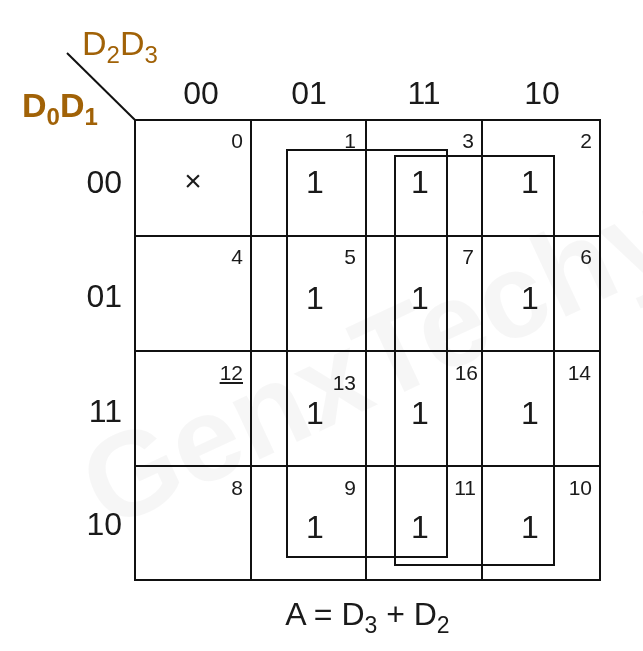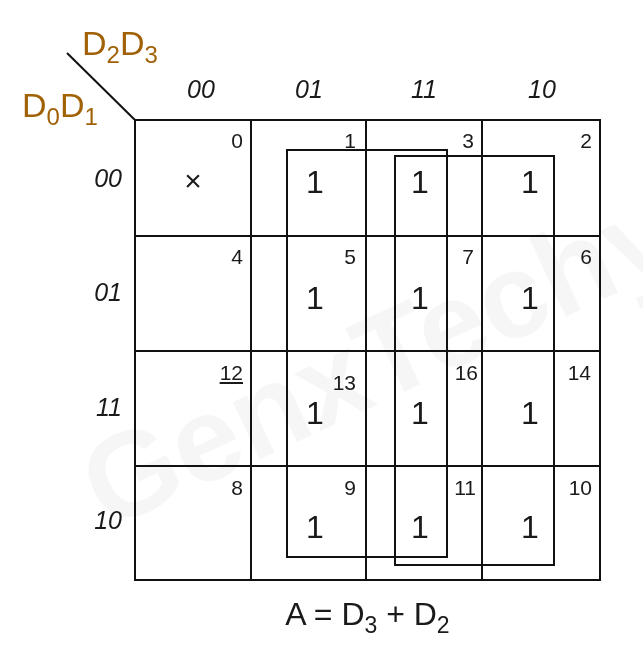--- a/index.html
+++ b/index.html
@@ -2,21 +2,21 @@
 <html><head>
   <meta charset="utf-8">
   <style>
     html, body { margin: 0; padding: 0; background: #ffffff; }
     body { width: 643px; height: 651px; position: relative; overflow: hidden;
            font-family: "Liberation Sans", sans-serif; color: #111; }
     .abs { position: absolute; }
     .kmap-svg { position: absolute; left: 0; top: 0; }
     .var-label { font-size: 34px; line-height: 1; color: #a16207; }
     .var-label sub { font-size: 24px; vertical-align: -8px; }
-    .col-head, .row-head { font-size: 25px; line-height: 1; color: #1a1a1a; font-style: italic; }
+    .col-head, .row-head { font-size: 32px; line-height: 1; color: #1a1a1a; }
     .col-head { text-align: center; width: 116px; }
     .row-head { text-align: right; width: 80px; }
     .minterm { font-size: 21px; line-height: 1; color: #1a1a1a; text-align: right; width: 40px; }
     .cell-val { font-size: 32px; line-height: 1; color: #1a1a1a; text-align: center; width: 40px; }
     .cell-dc { font-size: 30px; }
     .watermark { font-size: 120px; font-weight: bold; color: rgba(0,0,0,0.035);
                  transform: rotate(-25deg); transform-origin: left top; white-space: nowrap;
                  left: 60px; top: 430px; }
     .equation { font-size: 32px; line-height: 1; color: #1a1a1a; left: 0; width: 735px; text-align: center; top: 598px; }
     .equation sub { font-size: 23px; vertical-align: -8px; }
@@ -37,21 +37,21 @@
     <line x1="135" y1="351" x2="600" y2="351"></line>
     <line x1="135" y1="466" x2="600" y2="466"></line>
     <rect x="287" y="150" width="160" height="407"></rect>
     <rect x="395" y="156" width="159" height="409"></rect>
   </g>
 </svg>
 
 <div class="abs var-label" style="left:82px; top:26px;">
   <span>D</span><sub>2</sub><span>D</span><sub>3</sub>
 </div>
-<div class="abs var-label" style="left:22px; top:88px;">
+<div class="abs var-label" style="left:22px; top:88px;font-weight:bold;">
   <span>D</span><sub>0</sub><span>D</span><sub>1</sub>
 </div>
 
 <div class="abs col-head" style="left:143px; top:77px;">00</div>
 <div class="abs col-head" style="left:251px; top:77px;">01</div>
 <div class="abs col-head" style="left:366px; top:77px;">11</div>
 <div class="abs col-head" style="left:484px; top:77px;">10</div>
 
 <div class="abs row-head" style="left:42px; top:166px;">00</div>
 <div class="abs row-head" style="left:42px; top:280px;">01</div>

